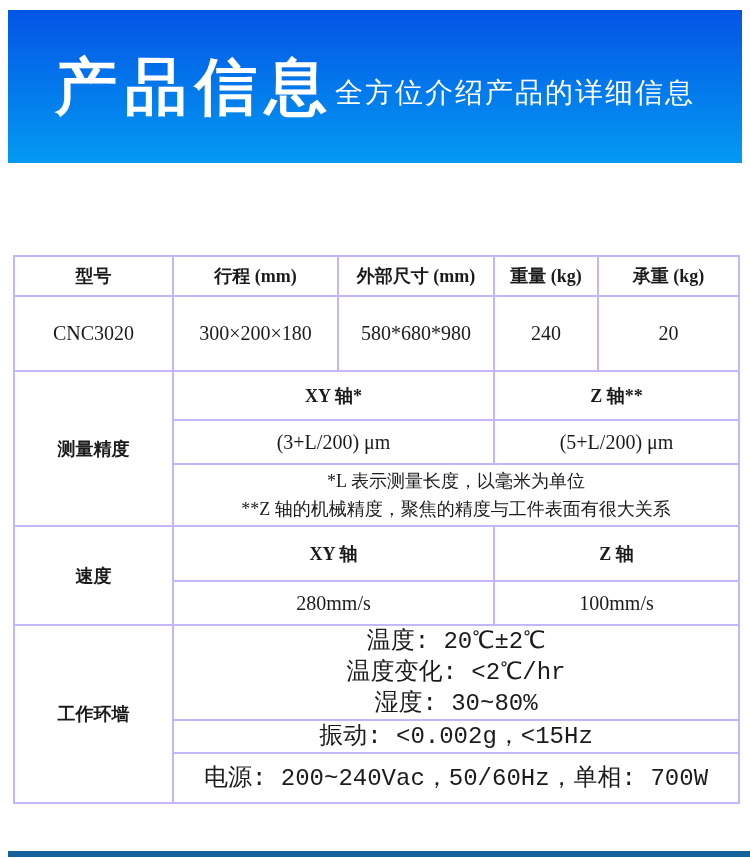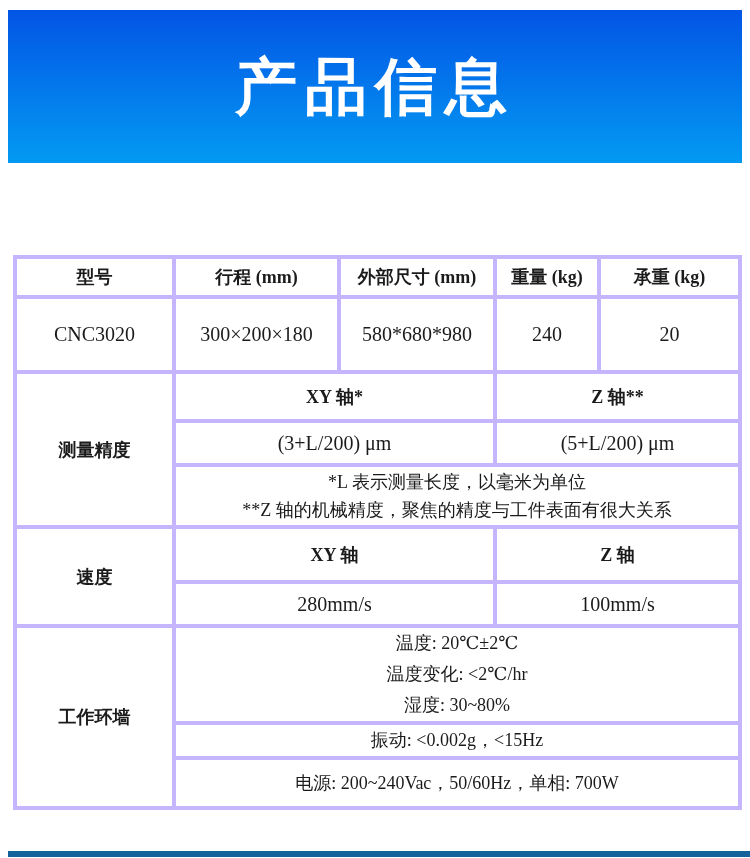--- a/index.html
+++ b/index.html
@@ -23,38 +23,39 @@
     color:#ffffff;font-size:28px;font-weight:normal;letter-spacing:2px;
     margin-top:12px;text-align:center;
   }
   
   .spec-table{
     position:absolute;left:13px;top:255px;width:725px;
     border-collapse:collapse;table-layout:fixed;
     font-family:"Liberation Serif","DejaVu Serif",serif;
   }
   .spec-table td,.spec-table th{
-    border:4px solid #c4b5fd;text-align:center;vertical-align:middle;
+    border:2px solid #c4b5fd;text-align:center;vertical-align:middle;
     padding:0 4px;overflow:hidden;
   }
   .hdr{font-weight:bold;font-size:18px;}
   .val{font-weight:normal;font-size:20px;}
   .note-cell{font-size:18px;line-height:28px;font-weight:normal;}
-  .env-cell{font-size:18px;line-height:31px;font-weight:normal;}
+  .env-cell{font-size:24px;line-height:31px;font-weight:normal;font-family:Liberation Mono, monospace;}
   .row-label{font-weight:bold;font-size:18px;}
   
   .footer-bar{
     position:absolute;left:8px;top:851px;width:742px;height:6px;
   }
 </style>
 </head>
 <body>
 
 <div class="banner" style="background: linear-gradient(rgb(3, 85, 229) 0%, rgb(3, 154, 242) 100%);">
   <div class="banner-title">产品信息</div>
+  <div class="banner-subtitle">全方位介绍产品的详细信息</div>
 </div>
 
 <table class="spec-table">
   <colgroup>
     <col style="width:159px">
       <col style="width:165px">
       <col style="width:156px">
     <col style="width:104px">
       <col style="width:141px">
   </colgroup>

